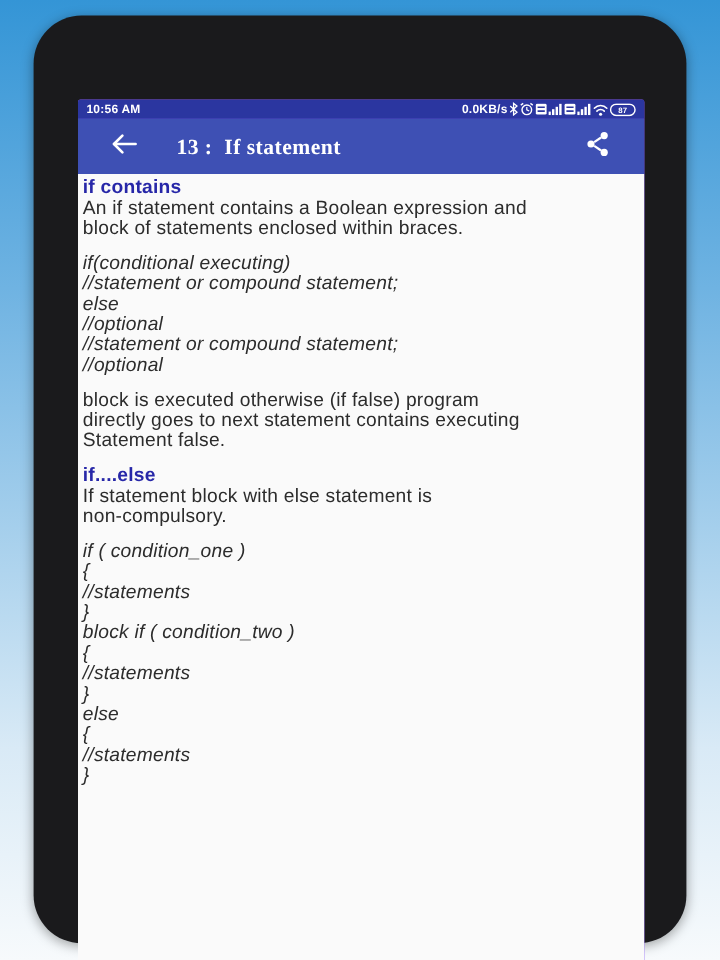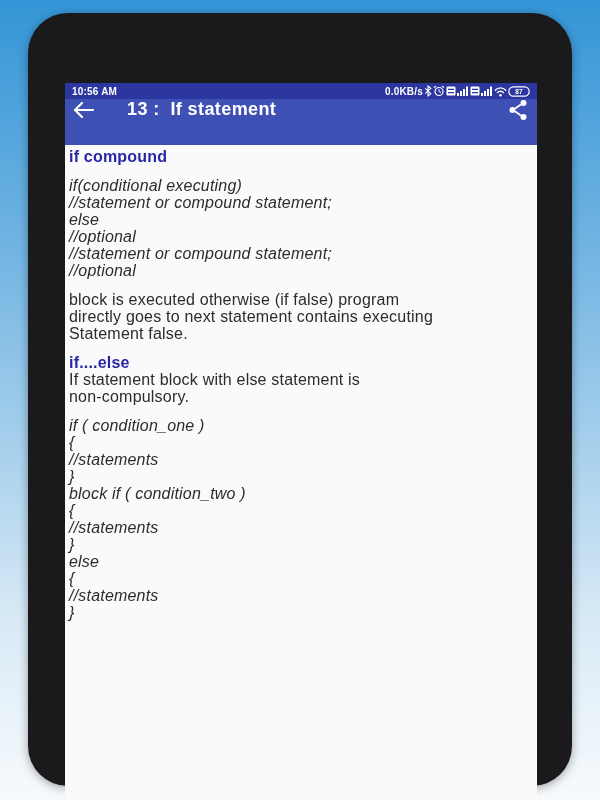--- a/index.html
+++ b/index.html
@@ -22,21 +22,21 @@
   .statusbar{
     height:16px;flex:0 0 16px;background:#2b36a0;color:#fff;
     display:flex;align-items:center;justify-content:space-between;
     padding:0 7px;font-size:10px;font-weight:bold;letter-spacing:0.2px;
   }
   .sb-right{display:flex;align-items:center;gap:1px;}
   .sb-right svg{display:block;}
   
   .appbar{
     height:46px;flex:0 0 46px;background:#3e50b4;color:#fff;
-    display:flex;padding:0 6px;
+    display:flex;align-items:center;padding:0 26px;font-family:Liberation Serif, serif;
   }
   .back-btn{width:26px;height:26px;display:flex;align-items:center;justify-content:center;cursor:pointer;}
   .appbar-title{
     font-size:18px;font-weight:bold;margin-left:30px;letter-spacing:0.4px;white-space:pre;
   }
   .appbar-spacer{flex:1;}
   .share-btn{width:26px;height:26px;display:flex;align-items:center;justify-content:center;cursor:pointer;}
   
   .content{
     flex:1 1 auto;background:#fafafa;color:#2c2c2c;
@@ -147,21 +147,25 @@
             <circle cx="5.5" cy="12" r="3" fill="#fff"></circle>
             <circle cx="16.5" cy="19" r="3" fill="#fff"></circle>
             <line x1="8.2" y1="10.4" x2="13.9" y2="6.6" stroke="#fff" stroke-width="1.8"></line>
             <line x1="8.2" y1="13.6" x2="13.9" y2="17.4" stroke="#fff" stroke-width="1.8"></line>
           </svg>
         </span>
       </div>
     </div>
 
     <div class="content">
-        <div class="block heading">if compound</div>
+        <div class="block heading">if contains</div>
+        <div class="block para">
+          <div class="line">An if statement contains a Boolean expression and</div>
+          <div class="line">block of statements enclosed within braces.</div>
+        </div>
         <div class="block code gap">
           <div class="line">if(conditional executing)</div>
           <div class="line">//statement or compound statement;</div>
           <div class="line">else</div>
           <div class="line">//optional</div>
           <div class="line">//statement or compound statement;</div>
           <div class="line">//optional</div>
         </div>
         <div class="block para gap">
           <div class="line">block is executed otherwise (if false) program</div>

